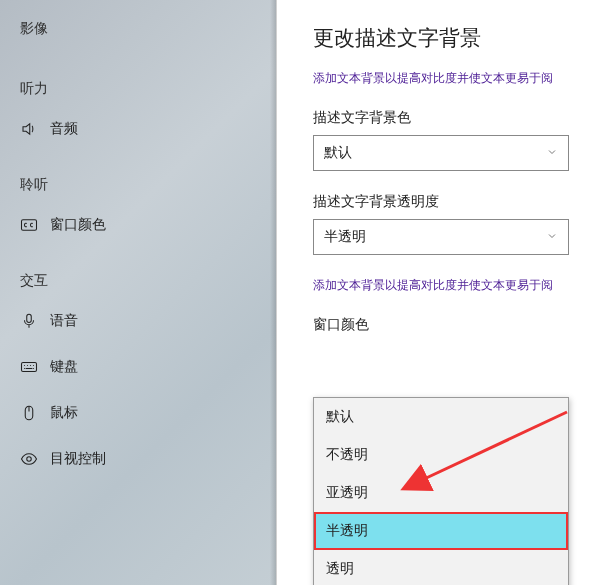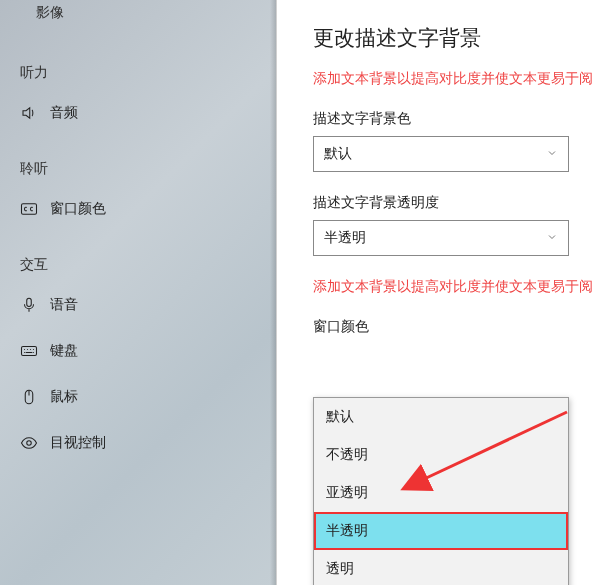--- a/index.html
+++ b/index.html
@@ -33,38 +33,38 @@
       align-items: center;
       gap: 12px;
       padding: 14px 8px;
       color: #222;
       cursor: pointer;
     }
     .nav-item .icon { width: 18px; height: 18px; display: inline-flex; align-items: center; justify-content: center; }
     .nav-item .icon svg { width: 18px; height: 18px; stroke: #222; fill: none; stroke-width: 1.4; }
     .nav-item .label { font-size: 14px; color: #222; }
     .sidebar .group-header { padding: 18px 8px 8px 8px; }
-    .sidebar .group-header.tight { padding-top: 4px; margin-left: 16px; }
+    .sidebar .group-header.tight { padding-top: 20px; }
 
     .content {
       flex: 1;
       padding: 24px 0 12px 36px;
       background: #fff;
       color: #222;
       position: relative;
       overflow: hidden;
     }
     .content h2 {
       font-size: 21px;
       font-weight: 500;
       margin-bottom: 18px;
     }
     .content .desc {
-      font-size: 14px;
-      color: #ef4444;
+      font-size: 12px;
+      color: #4c1d95;
       margin-bottom: 22px;
     }
     .field-label {
       font-size: 14px;
       margin-bottom: 8px;
     }
     .select {
       width: 256px;
       height: 36px;
       border: 1px solid #888;

